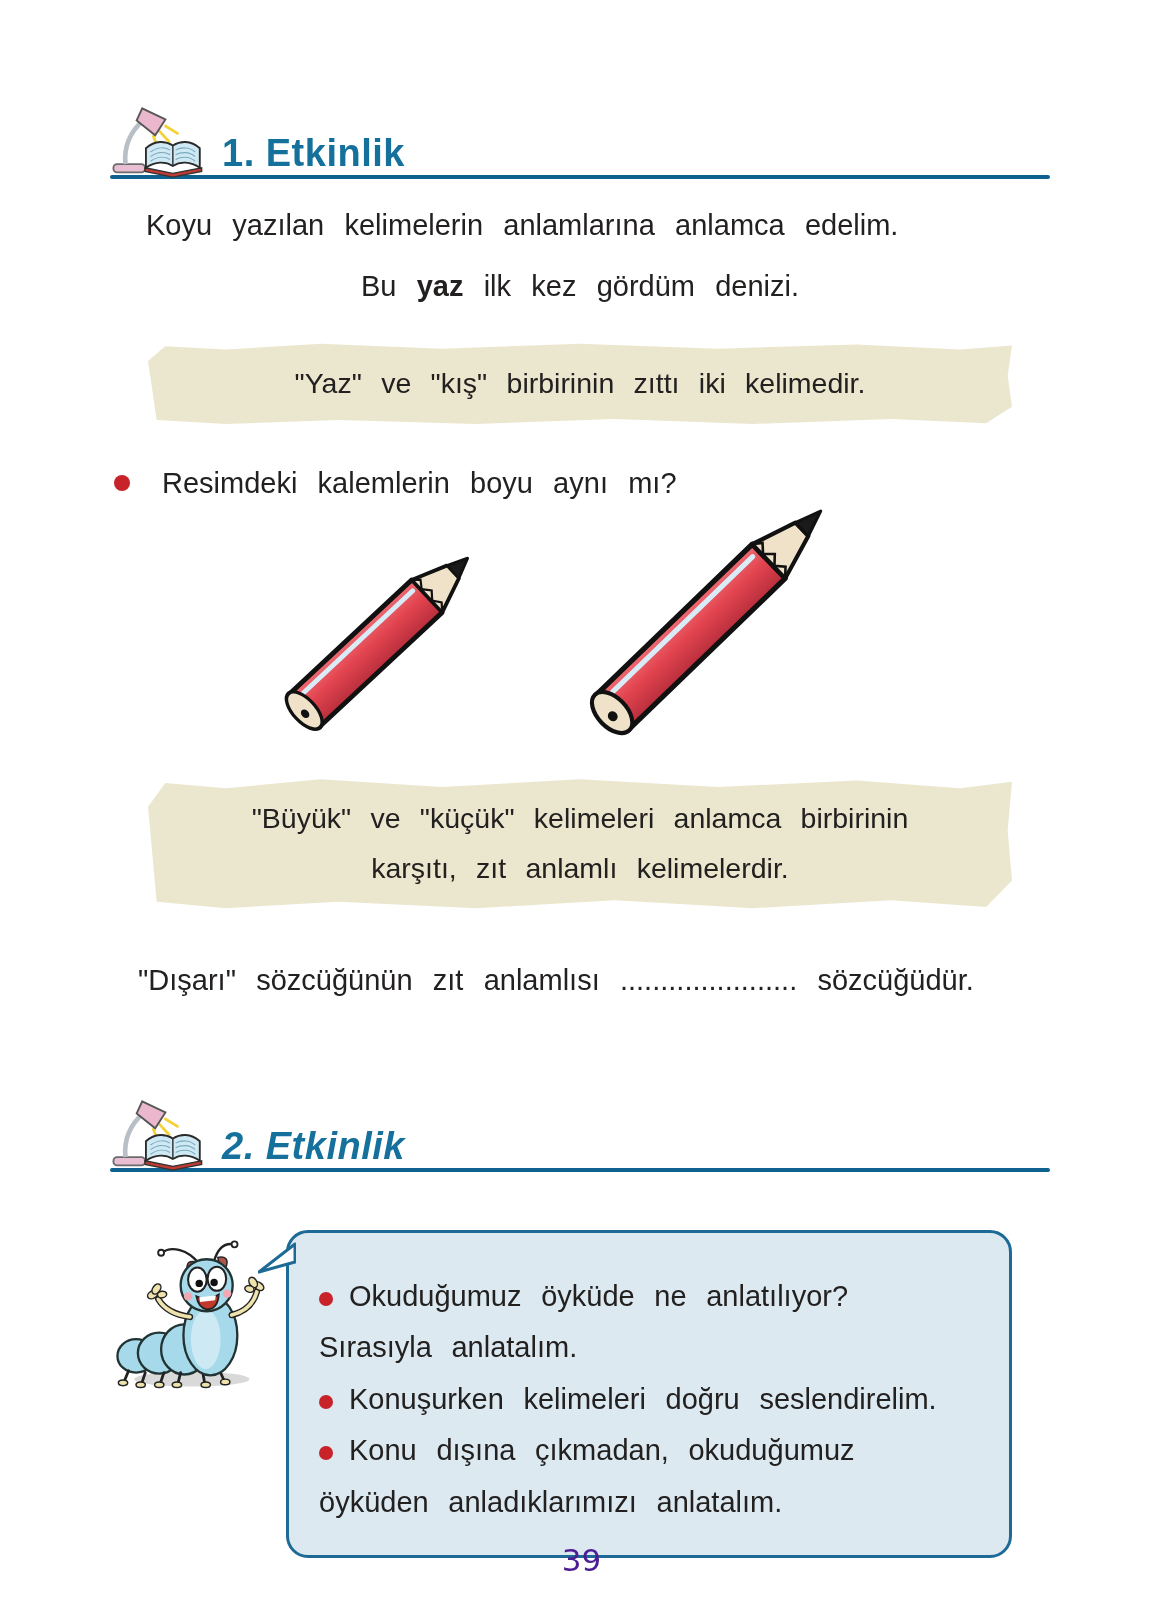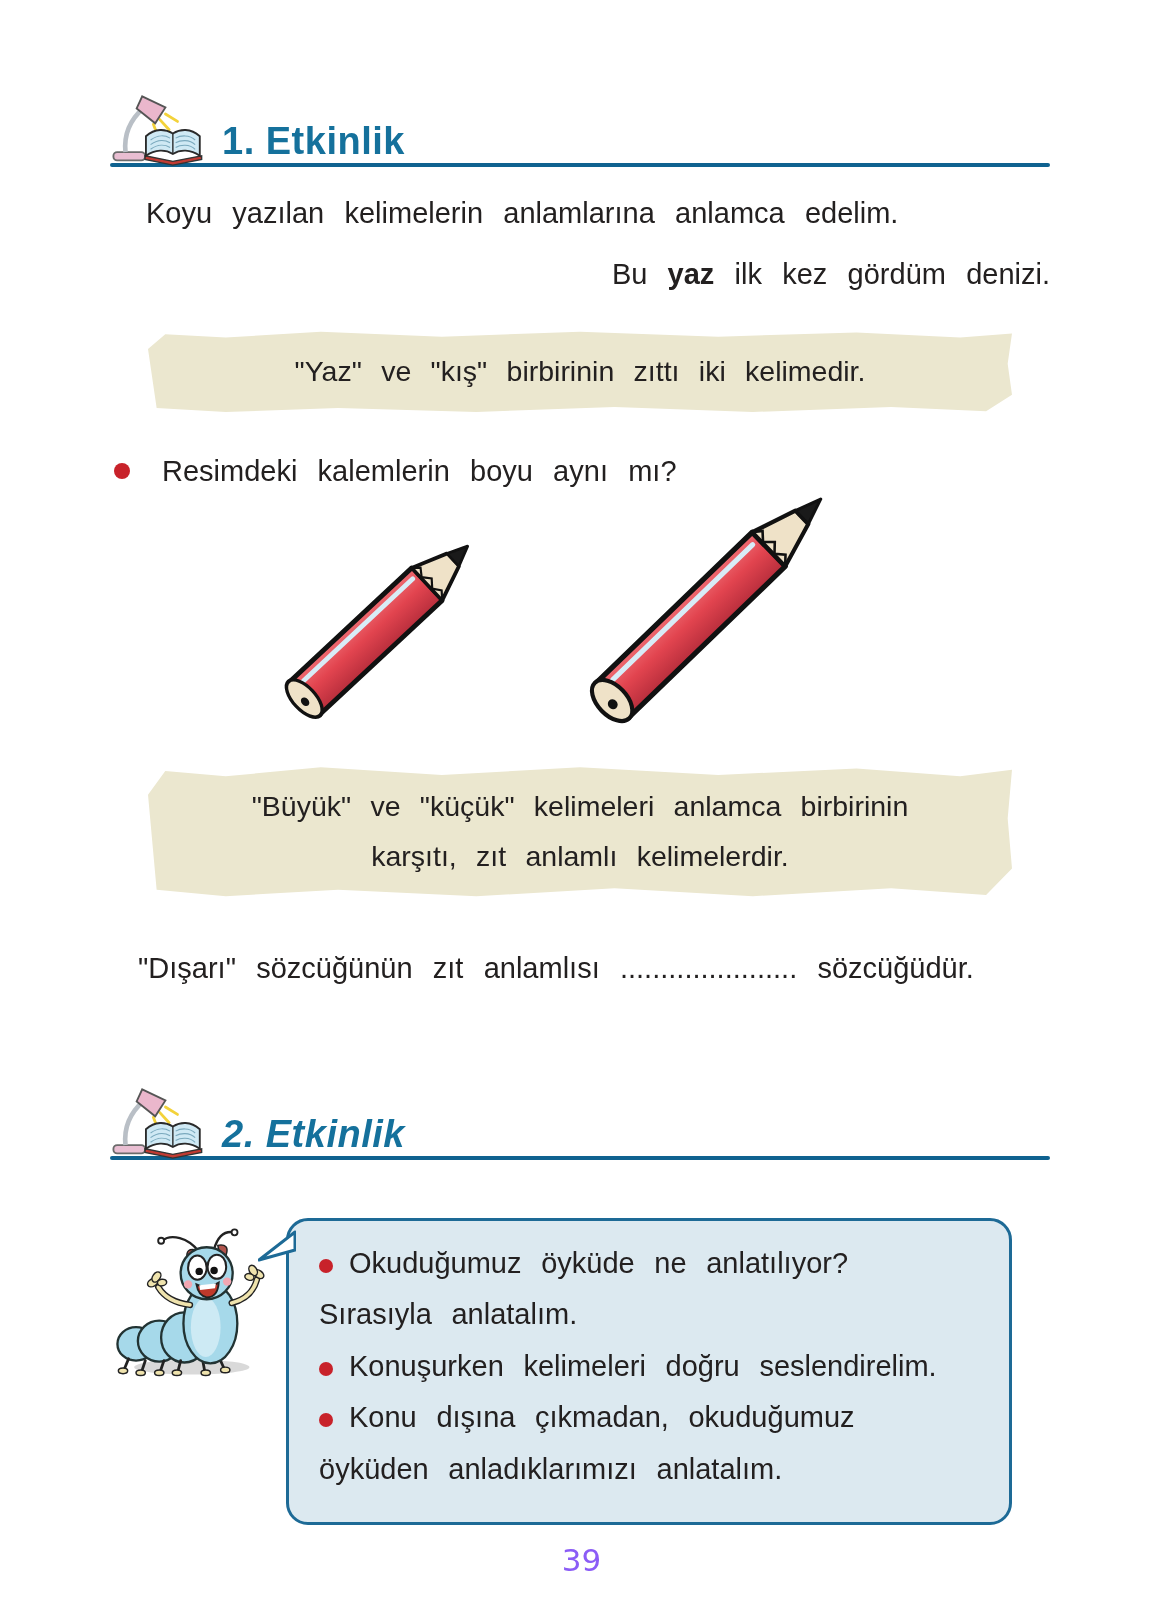--- a/index.html
+++ b/index.html
@@ -1,35 +1,35 @@
 <!DOCTYPE html>
 <html><head>
 <meta charset="utf-8">
 <style>
   * { box-sizing: border-box; }
   body { margin:0; background:#ffffff; }
   .sheet {
     position:relative; width:1163px; height:1616px; background:#fff;
     font-family:"Liberation Sans", sans-serif; color:#232020; overflow:hidden;
   }
-  .content { position:absolute; left:110px; top:0; width:940px; }
+  .content { position:absolute; left:110px; top:12px; width:940px; }
 
   
   .activity-header { display:flex; align-items:flex-end; gap:16px; }
   .hdr1 { margin-top:88px; }
   .hdr2 { margin-top:96px;font-style:italic; }
   .activity-title {
     font-size:38px; font-weight:bold; color:#15719c; letter-spacing:0.5px;
     padding-bottom:6px; line-height:1;
   }
   .header-rule { height:4px; background:#0f6290; border-radius:2px; margin-top:-3px; }
   .hdr-icon { width:96px; height:78px; flex:none; }
 
   .intro { margin:30px 0 0 36px; font-size:29px; word-spacing:0.42em; }
-  .center-line { text-align:right; margin-top:22px; font-size:29px; word-spacing:0.42em; line-height:1.55; }
+  .center-line { text-align:center; margin-top:22px; font-size:29px; word-spacing:0.42em; line-height:1.55; }
   .center-line b { font-weight:700; }
 
   .note-box {
     margin:34px auto 0; width:864px; background:#ebe7cf; text-align:center;
     font-size:28.5px; word-spacing:0.4em; padding:16px 26px; line-height:1.75;
     clip-path: polygon(0% 22%, 2% 4%, 9% 8%, 20% 1%, 34% 7%, 50% 1%, 66% 7%, 82% 2%,
                        94% 8%, 100% 3%, 99.5% 40%, 100% 78%, 97% 98%, 86% 93%, 70% 99%,
                        54% 93%, 38% 99%, 22% 94%, 9% 99%, 1% 94%);
   }
 
@@ -42,28 +42,28 @@
   .pencil.small { left:150px; top:103px; width:242px; height:60px; transform:rotate(-43deg); }
   .pencil.big   { left:443px; top:80px;  width:314px; height:64px; transform:rotate(-44deg); }
 
   .fill-line { margin:54px 0 0 28px; font-size:29px; word-spacing:0.42em; }
 
   .speech { display:flex; align-items:flex-start; margin-top:58px; }
   .mascot { width:158px; height:150px; flex:none; margin-top:10px; }
   .bubble {
     position:relative; flex:1; margin-left:18px; margin-right:38px;
     background:#dce9f0; border:3px solid #1d6a96; border-radius:22px;
-    padding:17px 30px 26px; font-size:29px; word-spacing:0.4em; line-height:1.78;
+    padding:38px 30px 26px; font-size:29px; word-spacing:0.4em; line-height:1.78;
   }
   .bubble p { margin:0; }
   .bubble .dot { display:inline-block; width:14px; height:14px; margin-right:16px; }
   .tail { position:absolute; left:-31px; top:8px; width:38px; height:36px; }
 
   .page-number { position:absolute; left:0; bottom:38px; width:100%; text-align:center;
-                 font-size:31px; color:#8b5cf6; font-family:"DejaVu Sans", sans-serif; }
+                 font-size:31px; color:#4c1d95; font-family:"DejaVu Sans", sans-serif; }
 </style>
 </head>
 <body>
 
 <div class="sheet">
   <div class="content">
 
     <div class="hdr1">
       <div class="activity-header">
         <svg class="hdr-icon" viewBox="0 0 100 84">

